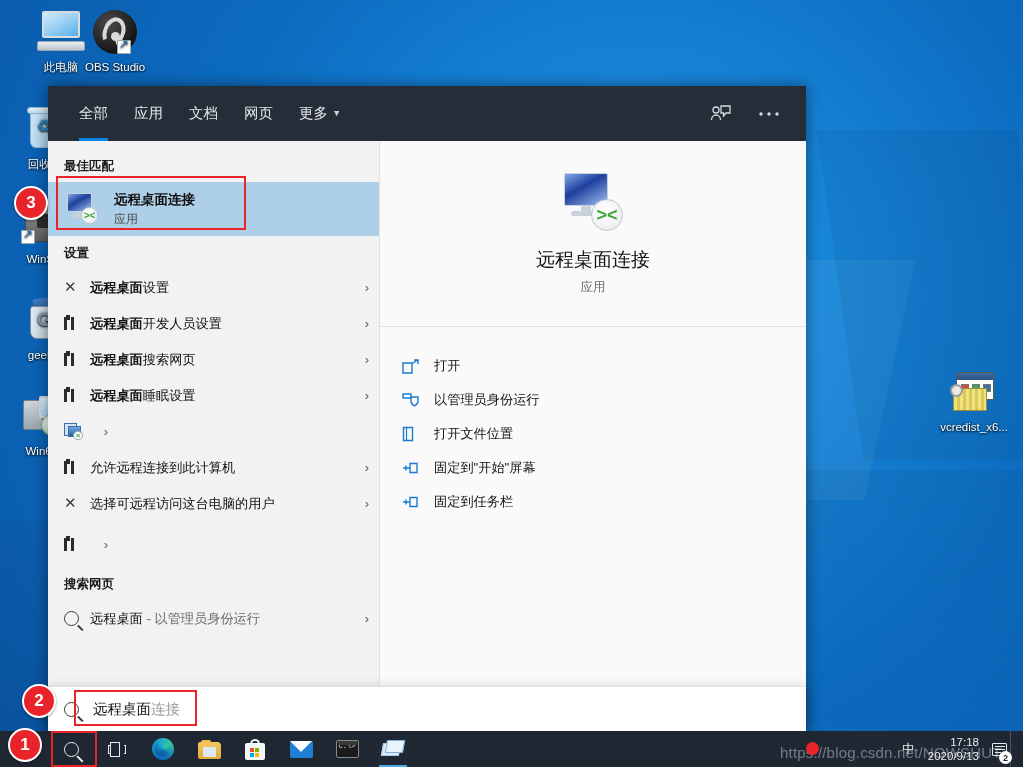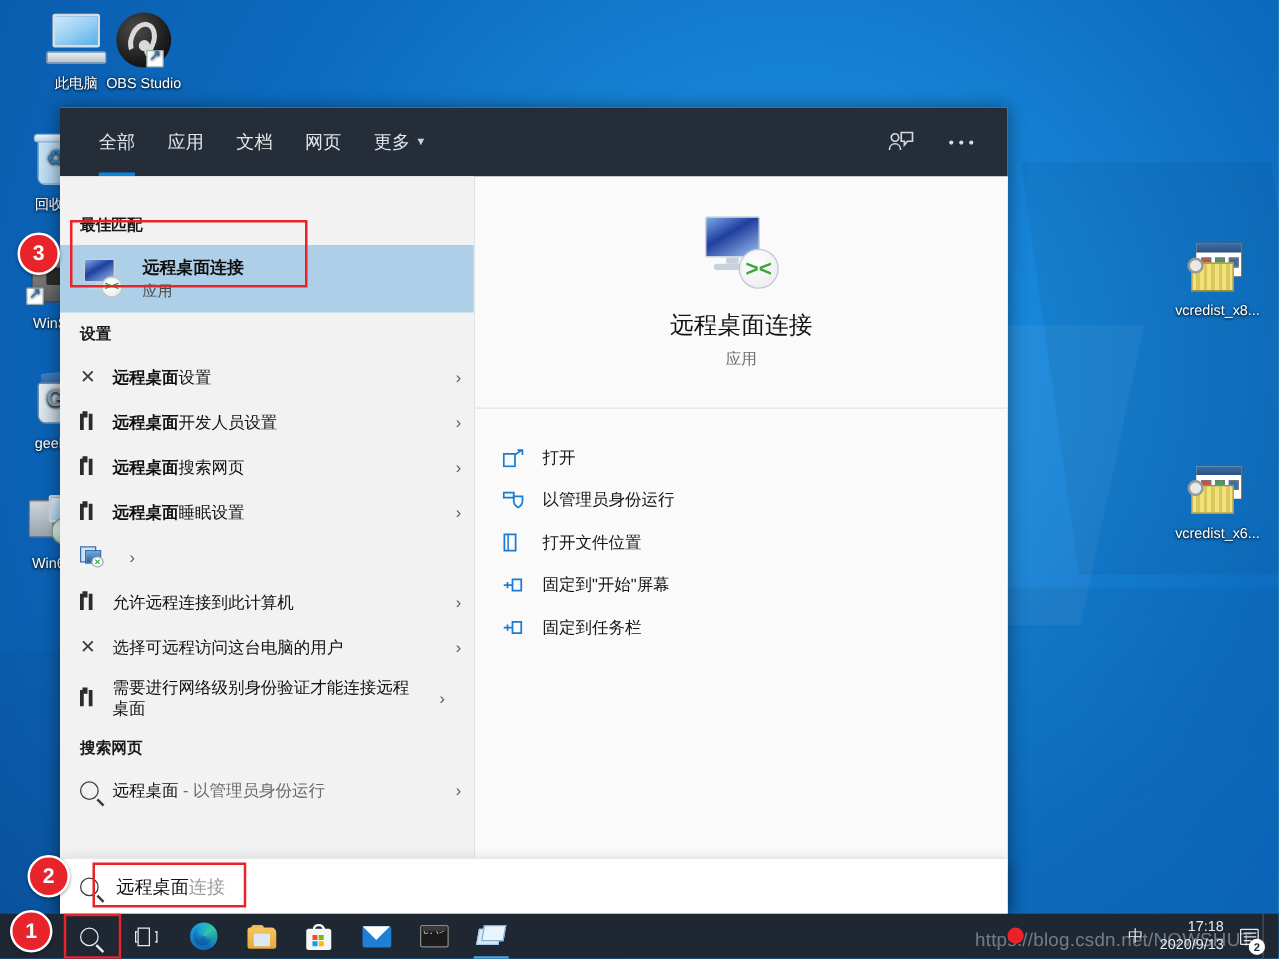--- a/index.html
+++ b/index.html
@@ -120,21 +120,21 @@
     content:""; position:absolute; left:13px; right:13px; bottom:0; height:3px; background:#0a84e0;
   }
   .tab .chev { margin-left:6px; font-size:9px; color:#cfd3d8; }
   .hdr-right { margin-left:auto; display:flex; align-items:center; gap:18px; padding-right:4px; }
   .hdr-btn { width:30px; height:30px; display:flex; align-items:center; justify-content:center; cursor:default; }
 
   #panel-body { flex:1 1 auto; display:flex; min-height:0; background:#f2f2f2; }
 
   
   #results {
-    width:331px; flex:0 0 331px; background:#f2f2f2; padding-top:22px; overflow:hidden; position:relative;
+    width:331px; flex:0 0 331px; background:#f2f2f2; padding-top:8px; overflow:hidden; position:relative;
   }
   .sec-title {
     font-size:12.5px; font-weight:bold; color:#1b1b1b; padding:9px 0 7px 16px;
   }
   .res-row {
     display:flex; align-items:center; min-height:36px; padding:4px 10px 4px 16px; cursor:default;
   }
   .res-row .ricon { width:26px; flex:0 0 26px; display:flex; align-items:center; justify-content:flex-start; }
   .res-row .rtext { flex:1 1 auto; font-size:13.2px; color:#111; line-height:17px; }
   .res-row .rchev { flex:0 0 18px; text-align:right; color:#5a5a5a; font-size:13px; }
@@ -329,33 +329,20 @@
 
   <div class="dicon" style="left:2px; top:392px;">
     <div class="glyph ic-scp">
       <div class="pc2"></div>
         <div class="mon2"></div>
         <div class="disc"></div>
     </div>
     <span class="cap">Win640</span>
   </div>
 
-  <div class="dicon" style="left:931px; top:190px;">
-    <div class="glyph ic-inst">
-      <div class="win">
-          <div class="tb"></div>
-        <div class="sq s1"></div>
-          <div class="sq s2"></div>
-          <div class="sq s3"></div>
-      </div>
-      <div class="pkg"></div>
-        <div class="gear"></div>
-    </div>
-    <span class="cap">vcredist_x8...</span>
-  </div>
 
 
   <div class="dicon" style="left:931px; top:368px;">
     <div class="glyph ic-inst">
       <div class="win">
           <div class="tb"></div>
         <div class="sq s1"></div>
           <div class="sq s2"></div>
           <div class="sq s3"></div>
       </div>
@@ -502,21 +489,20 @@
       </div>
 
       <div class="res-row" style="min-height:46px;">
         <div class="ricon">
             <div class="tool">
               <i class="h"></i>
               <i></i>
               <i></i>
             </div>
           </div>
-        <div class="rtext" style="max-width:248px;"><span>需要进行网络级别身份验证才能连接远程桌面</span></div>
         <div class="rchev">›</div>
       </div>
 
       <div class="sec-title">搜索网页</div>
 
       <div class="res-row">
         <div class="ricon">
             <div class="mag"></div>
           </div>
         <div class="rtext"><span>远程桌面</span><span class="grey"> - 以管理员身份运行</span></div>

